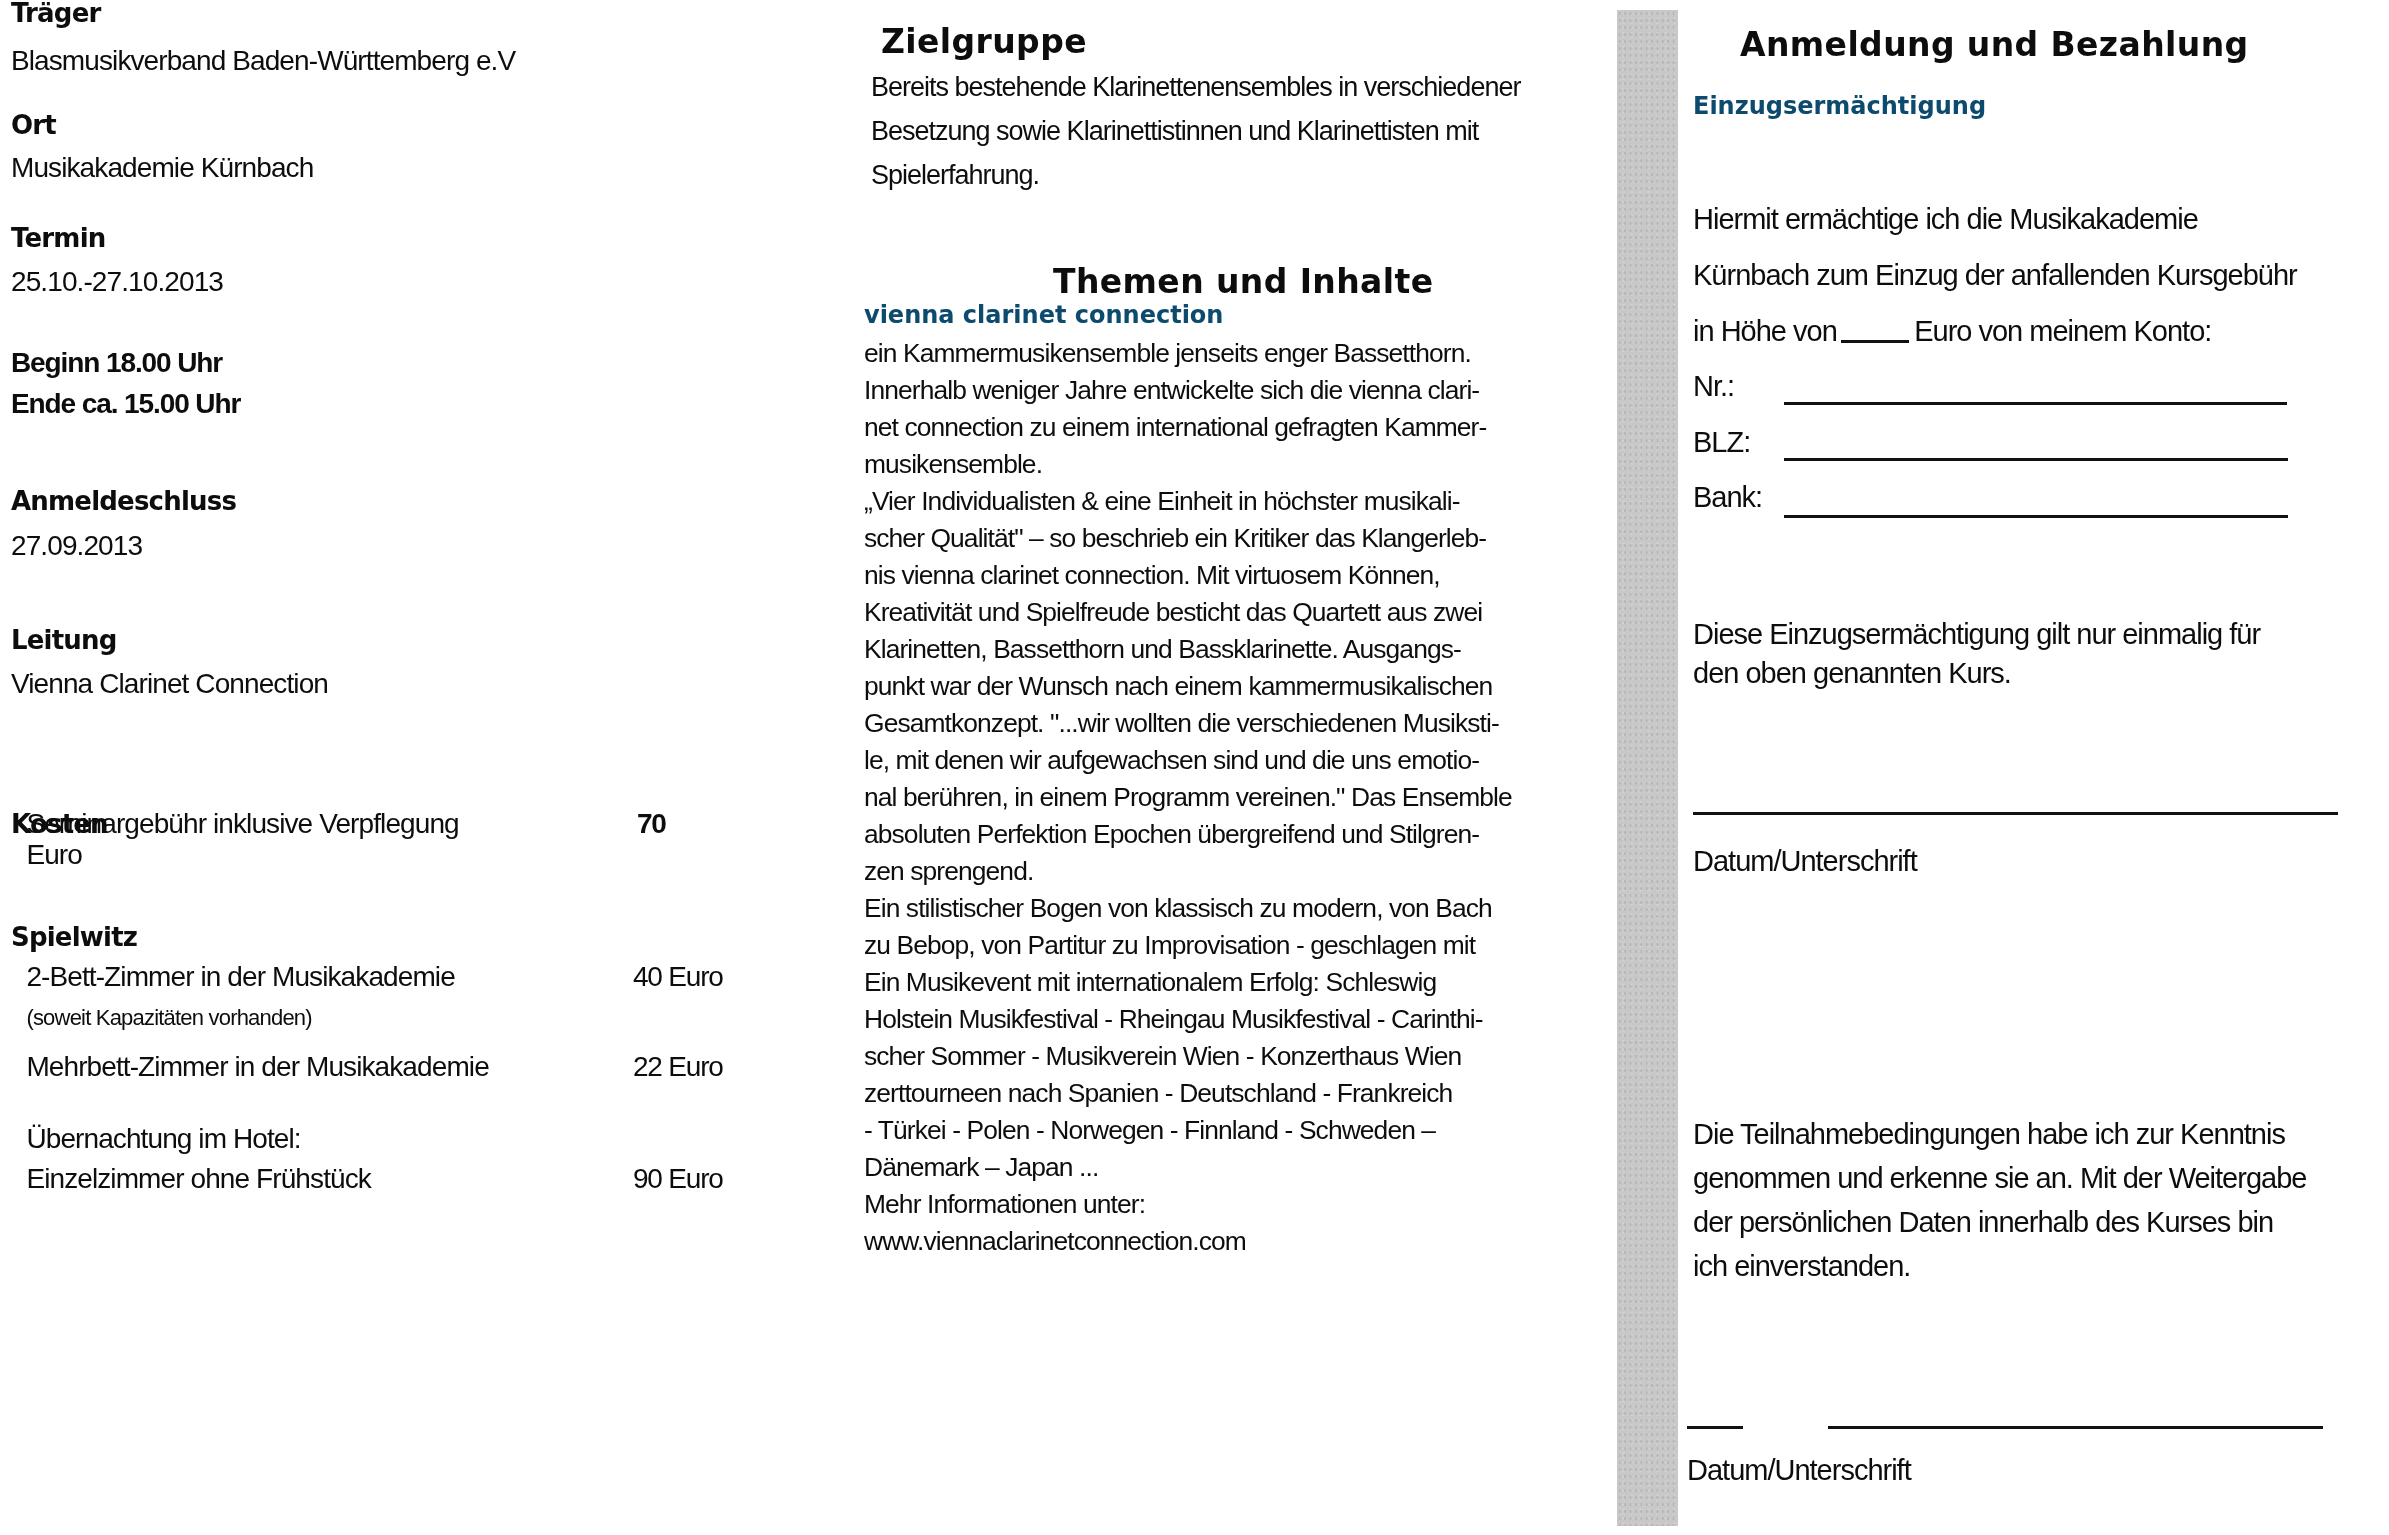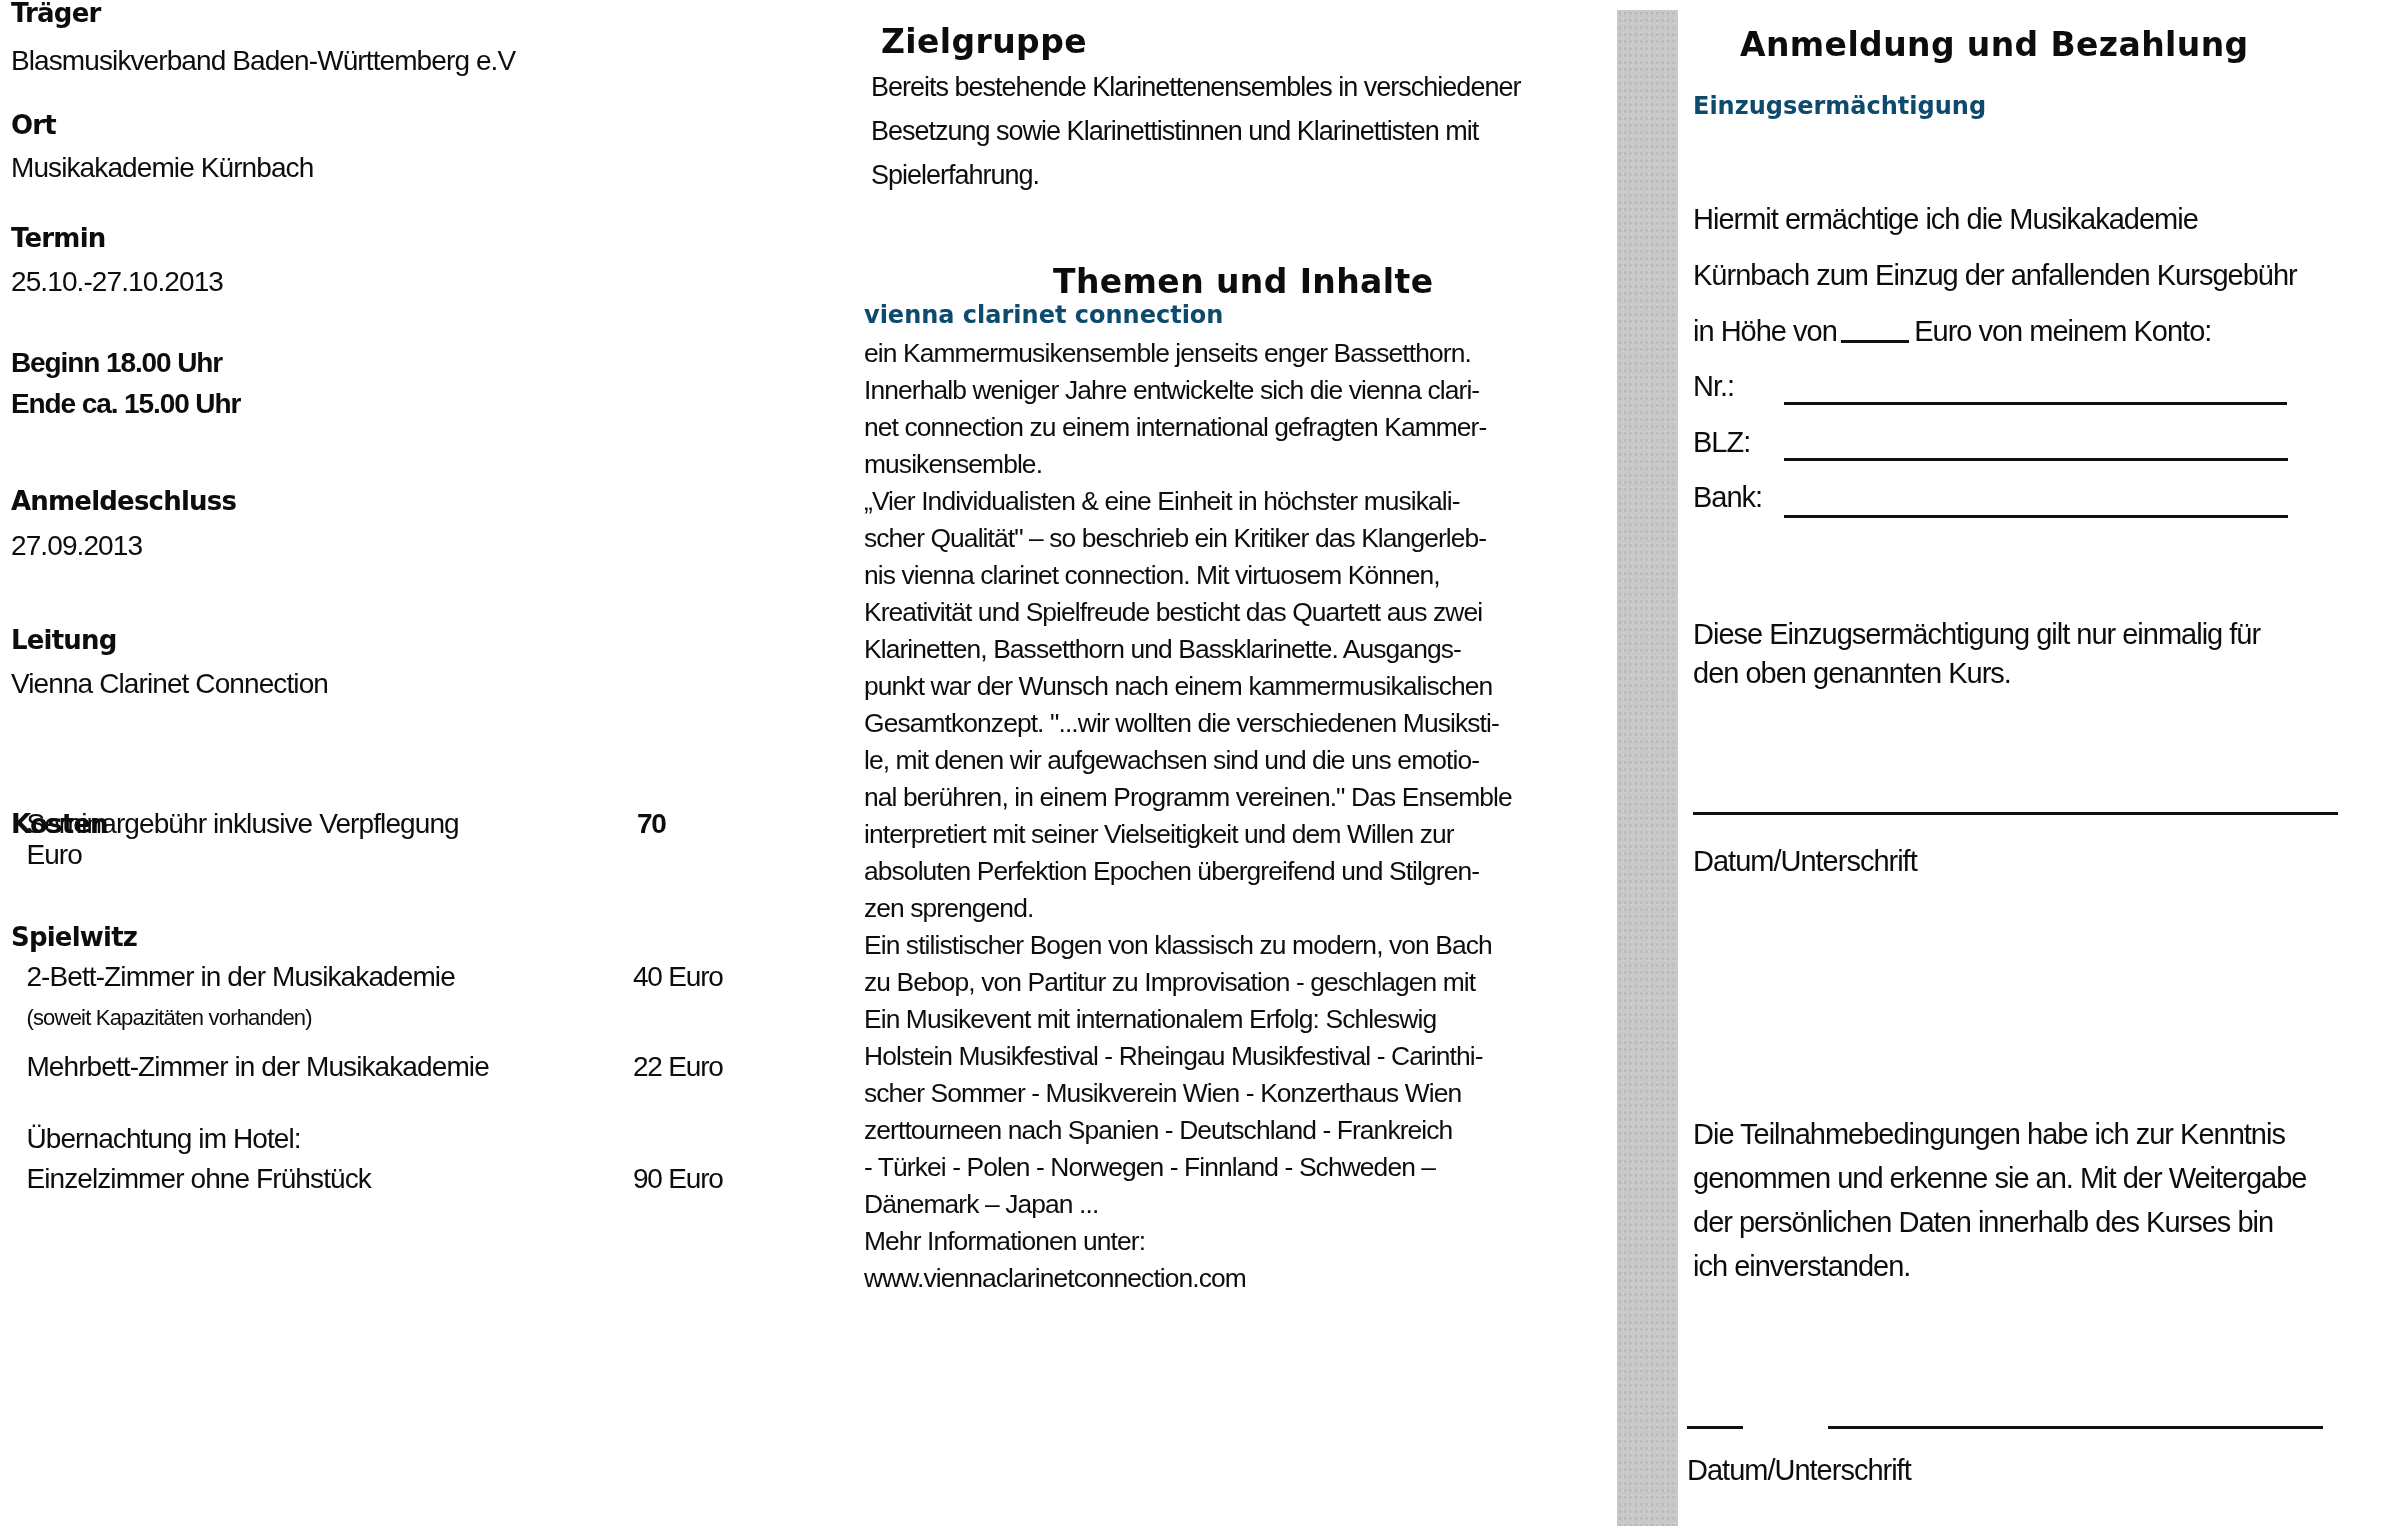--- a/index.html
+++ b/index.html
@@ -81,21 +81,20 @@
     <div>musikensemble.</div>
     <div>„Vier Individualisten &amp; eine Einheit in höchster musikali-</div>
     <div>scher Qualität" – so beschrieb ein Kritiker das Klangerleb-</div>
     <div>nis vienna clarinet connection. Mit virtuosem Können,</div>
     <div>Kreativität und Spielfreude besticht das Quartett aus zwei</div>
     <div>Klarinetten, Bassetthorn und Bassklarinette. Ausgangs-</div>
     <div>punkt war der Wunsch nach einem kammermusikalischen</div>
     <div>Gesamtkonzept. "...wir wollten die verschiedenen Musiksti-</div>
     <div>le, mit denen wir aufgewachsen sind und die uns emotio-</div>
     <div>nal berühren, in einem Programm vereinen." Das Ensemble</div>
-    <div>interpretiert mit seiner Vielseitigkeit und dem Willen zur</div>
     <div>absoluten Perfektion Epochen übergreifend und Stilgren-</div>
     <div>zen sprengend.</div>
     <div>Ein stilistischer Bogen von klassisch zu modern, von Bach</div>
     <div>zu Bebop, von Partitur zu Improvisation - geschlagen mit</div>
     <div>Ein Musikevent mit internationalem Erfolg: Schleswig</div>
     <div>Holstein Musikfestival - Rheingau Musikfestival  - Carinthi-</div>
     <div>scher Sommer  -  Musikverein Wien  -  Konzerthaus Wien</div>
     <div>zerttourneen nach  Spanien  -  Deutschland  -  Frankreich</div>
     <div>-  Türkei  -  Polen  -  Norwegen -  Finnland  -  Schweden –</div>
     <div>Dänemark – Japan ...</div>

